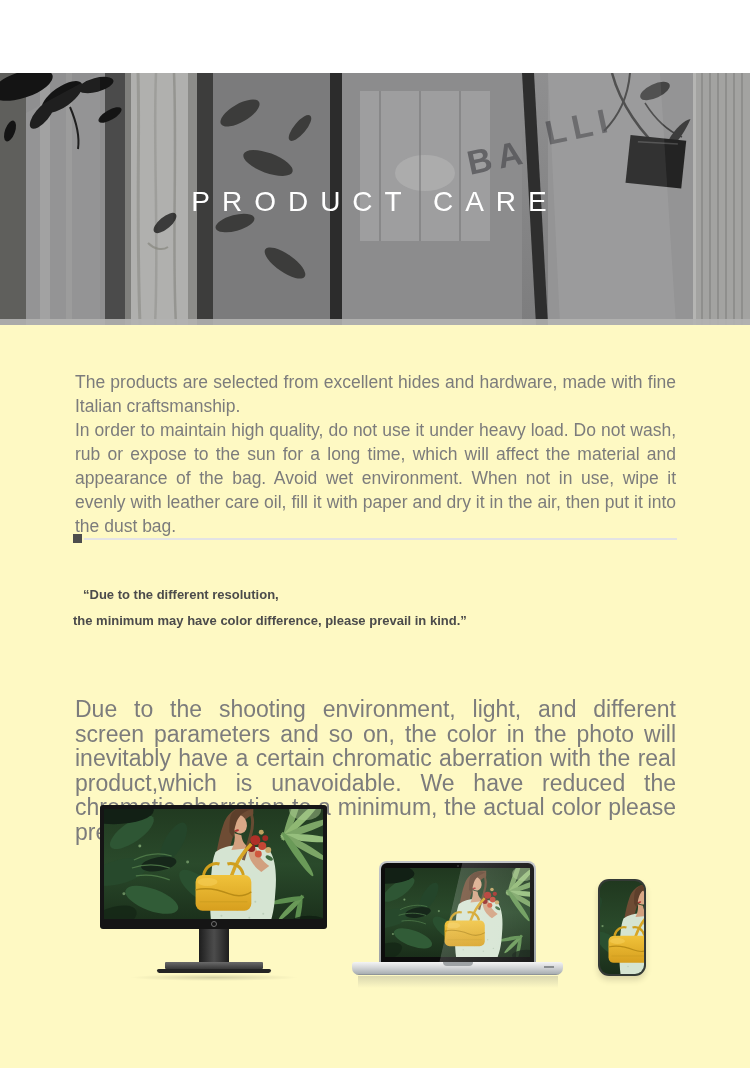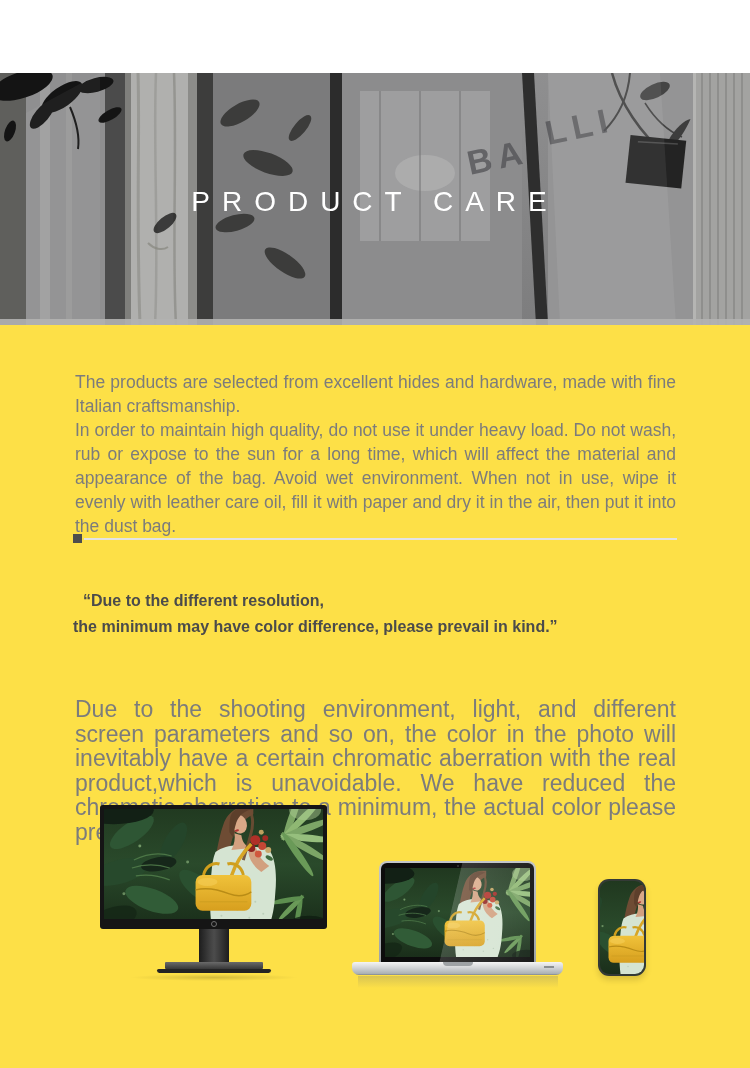--- a/index.html
+++ b/index.html
@@ -1,33 +1,33 @@
 <!DOCTYPE html>
 <html><head>
 <meta charset="utf-8">
 <style>
   html,body { margin:0; padding:0; background:#ffffff; }
   .page {
     position:relative; width:750px; height:1068px; overflow:hidden;
     background:#ffffff; font-family:"Liberation Sans", sans-serif;
   }
   .banner { position:absolute; top:73px; left:0; width:750px; height:252px; display:block; }
-  .content { position:absolute; top:325px; left:0; width:750px; height:743px; background:#fde047; }
+  .content { position:absolute; top:325px; left:0; width:750px; height:743px; background:#fef9c3; }
 
   .care-text {
     position:absolute; top:45px; left:75px; width:601px;
     color:#7c7c7c; font-size:17.5px; line-height:24px; text-align:justify;
   }
   .divider { position:absolute; top:209px; left:73px; width:604px; display:flex; align-items:center; }
   .sq { width:9px; height:9px; background:#4d4d4d; flex:0 0 auto; }
   .ln { flex:1; height:2px; background:#e3e3e4; margin-left:2px; }
 
   .quote {
-    position:absolute; top:263px; left:73px; width:604px;
-    color:#4b4b4b; font-weight:bold; font-size:16px; line-height:26px;
+    position:absolute; top:257px; left:73px; width:604px;
+    color:#4b4b4b; font-weight:bold; font-size:13px; line-height:26px;
   }
   .ql1 { padding-left:10px; }
 
   .p2notice {
     position:absolute; top:352px; left:75px; width:601px;
     color:#7c7c7c; font-size:23px; line-height:24.5px; text-align:justify;margin-top:20px;
   }
 
   .devices { position:absolute; inset:0; }
   .shot, .shot-l, .shot-p { display:block; }

